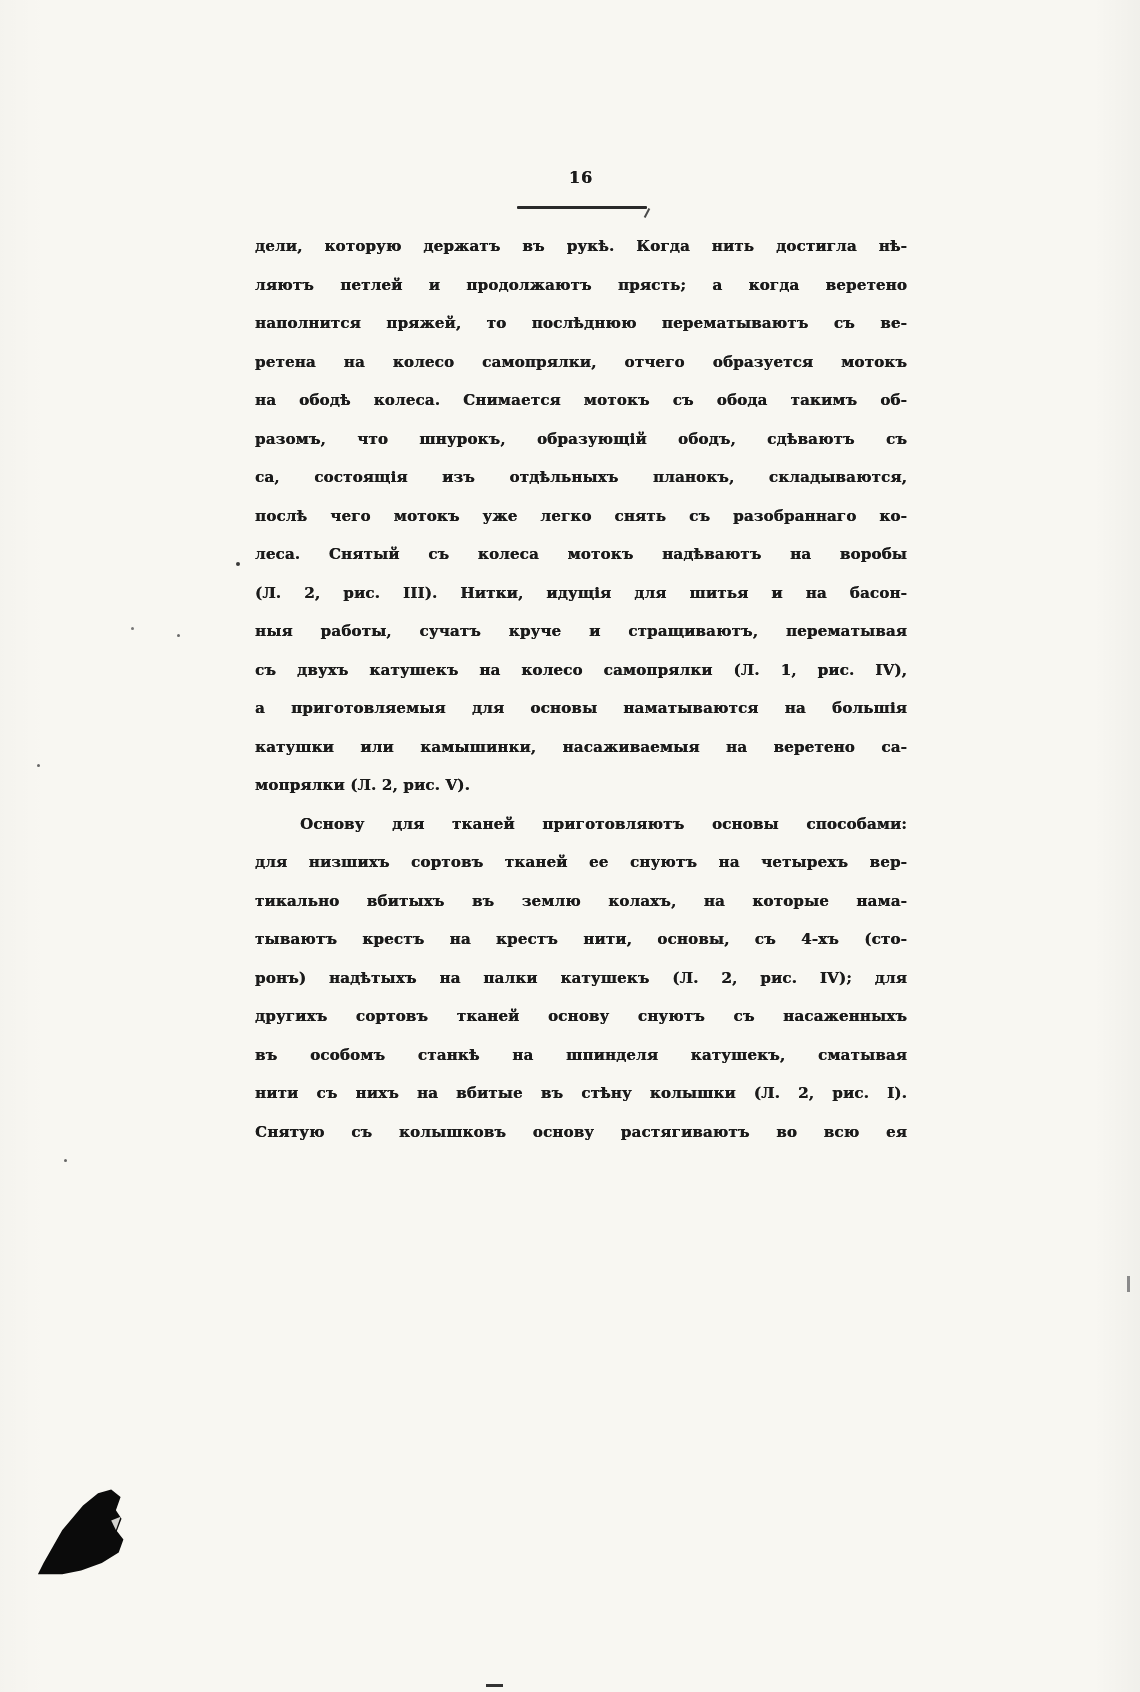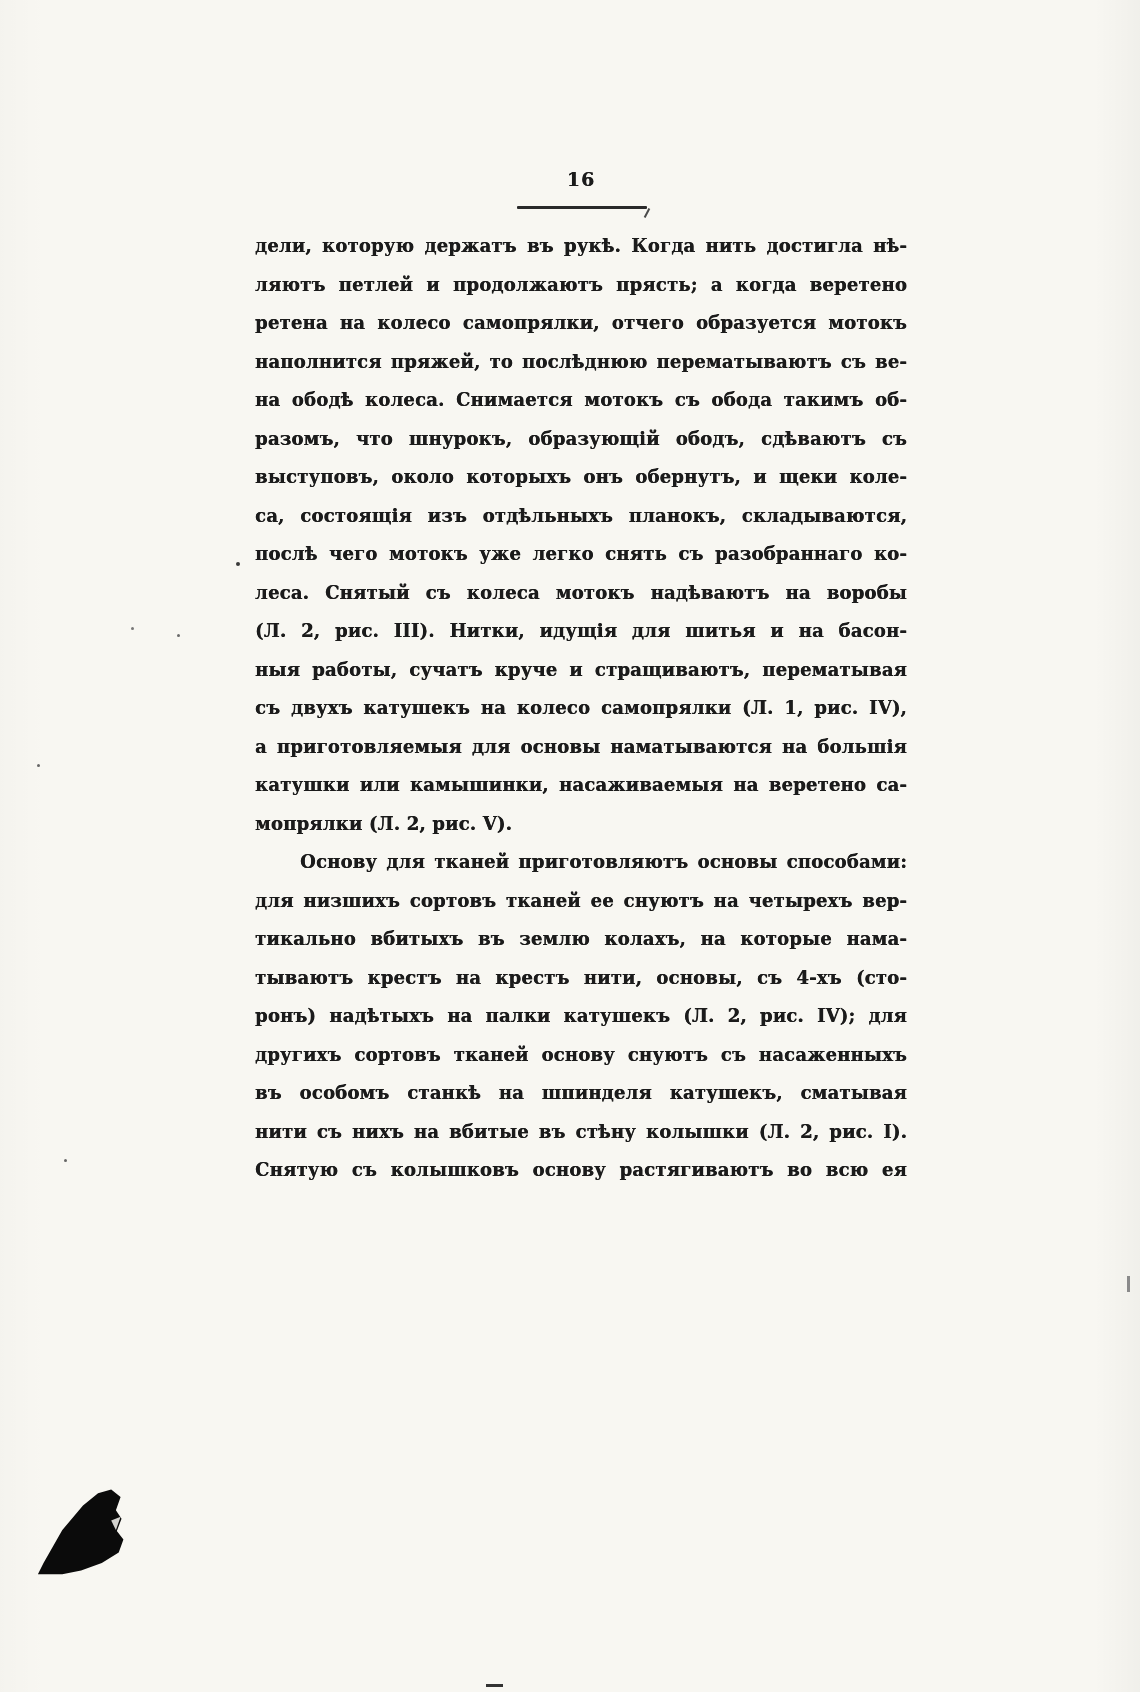--- a/index.html
+++ b/index.html
@@ -23,21 +23,21 @@
       #f8f7f2;
     color: #1b1b1b;
   }
 
   .page-number {
     position: absolute;
     top: 168px;
     left: 255px;
     width: 652px;
     text-align: center;
-    font-size: 19px;
+    font-size: 16px;
     font-weight: 700;
     letter-spacing: 1px;
     color: #1b1b1b;
     text-shadow: 0.3px 0 0 currentColor;
   }
 
   .page-number-rule {
     position: absolute;
     top: 206px;
     left: 517px;
@@ -48,21 +48,21 @@
   }
 
   .text-block {
     position: absolute;
     top: 227px;
     left: 255px;
     width: 652px;
   }
 
   .line {
-    font-size: 18px;
+    font-size: 15px;
     font-weight: 700;
     line-height: 38.5px;
     height: 38.5px;
     letter-spacing: 0.2px;
     text-align: justify;
     text-align-last: justify;
     color: #1b1b1b;
     text-shadow: 0.35px 0 0 currentColor;
     white-space: normal;
     overflow: visible;
@@ -105,25 +105,24 @@
 
 <div class="page">
 
   <div class="page-number">16</div>
 
   <div class="page-number-rule"></div>
 
   <div class="text-block" id="text-block">
       <div class="line">дели, которую держатъ въ рукѣ. Когда нить достигла нѣ-</div>
       <div class="line">ляютъ петлей и продолжаютъ прясть; а когда веретено</div>
+      <div class="line">наполнится пряжей, то послѣднюю перематываютъ съ ве-</div>
       <div class="line">ретена на колесо самопрялки, отчего образуется мотокъ</div>
-      <div class="line">наполнится пряжей, то послѣднюю перематываютъ съ ве-</div>
       <div class="line">на ободѣ колеса. Снимается мотокъ съ обода такимъ об-</div>
       <div class="line">разомъ, что шнурокъ, образующій ободъ, сдѣваютъ съ</div>
-      <div class="line">выступовъ, около которыхъ онъ обернутъ, и щеки коле-</div>
       <div class="line">са, состоящія изъ отдѣльныхъ планокъ, складываются,</div>
       <div class="line">послѣ чего мотокъ уже легко снять съ разобраннаго ко-</div>
       <div class="line">леса. Снятый съ колеса мотокъ надѣваютъ на воробы</div>
       <div class="line">(Л. 2, рис. III). Нитки, идущія для шитья и на басон-</div>
       <div class="line">ныя работы, сучатъ круче и стращиваютъ, перематывая</div>
       <div class="line">съ двухъ катушекъ на колесо самопрялки (Л. 1, рис. IV),</div>
       <div class="line">а приготовляемыя для основы наматываются на большія</div>
       <div class="line">катушки или камышинки, насаживаемыя на веретено са-</div>
       <div class="line para-end">мопрялки (Л. 2, рис. V).</div>
       <div class="line indent">Основу для тканей приготовляютъ основы способами:</div>

